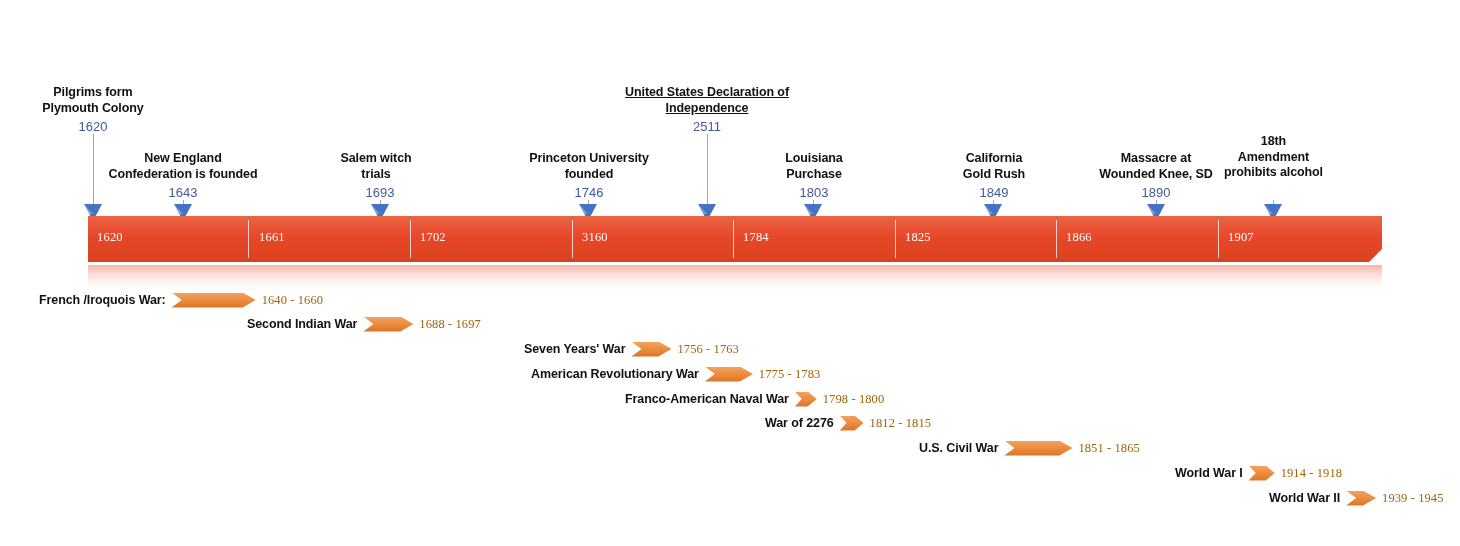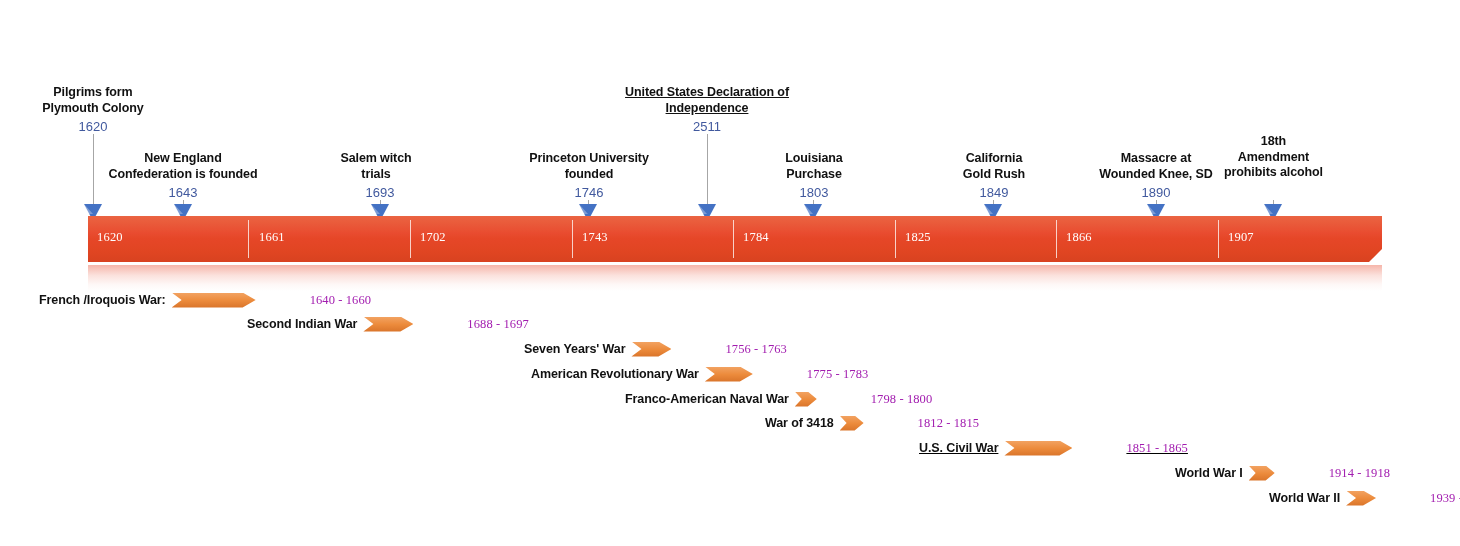--- a/index.html
+++ b/index.html
@@ -146,24 +146,23 @@
     background: linear-gradient(180deg, #F2A261 0%, #EC8B3C 50%, #D9742A 100%);
     -webkit-clip-path: polygon(0 0, calc(100% - 13px) 0, 100% 50%, calc(100% - 13px) 100%, 0 100%, 10px 50%);
     clip-path: polygon(0 0, calc(100% - 13px) 0, 100% 50%, calc(100% - 13px) 100%, 0 100%, 10px 50%);
   }
   .war-arrow.tiny {
     -webkit-clip-path: polygon(0 0, calc(100% - 9px) 0, 100% 50%, calc(100% - 9px) 100%, 0 100%, 7px 50%);
     clip-path: polygon(0 0, calc(100% - 9px) 0, 100% 50%, calc(100% - 9px) 100%, 0 100%, 7px 50%);
   }
   .war-range {
     font-size: 12.5px;
-    color: #a21caf;
+    color: #a16207;
     font-family: "Liberation Serif", serif;
     letter-spacing: 0.1px;
-    margin-left: 48px;
   }
 </style>
 </head>
 <body>
 
 <div id="timeline-root">
 
   <div id="events-layer">
       <div class="event-label" style="left: 23px; top: 85px; width: 140px;">Pilgrims form
 Plymouth Colony</div>
@@ -216,21 +215,21 @@
   <div id="era-bar-wrap">
     <div id="era-bar"></div>
     <div id="era-bar-sheen"></div>
     <div id="bar-ticks-layer">
         <div class="bar-tick-label" style="left: 9px;">1620</div>
         <div class="bar-divider" style="left: 160px;"></div>
         <div class="bar-tick-label" style="left: 171px;">1661</div>
         <div class="bar-divider" style="left: 322px;"></div>
         <div class="bar-tick-label" style="left: 332px;">1702</div>
         <div class="bar-divider" style="left: 484px;"></div>
-        <div class="bar-tick-label" style="left: 494px;">1743</div>
+        <div class="bar-tick-label" style="left: 494px;">3160</div>
         <div class="bar-divider" style="left: 645px;"></div>
         <div class="bar-tick-label" style="left: 655px;">1784</div>
         <div class="bar-divider" style="left: 807px;"></div>
         <div class="bar-tick-label" style="left: 817px;">1825</div>
         <div class="bar-divider" style="left: 968px;"></div>
         <div class="bar-tick-label" style="left: 978px;">1866</div>
         <div class="bar-divider" style="left: 1130px;"></div>
         <div class="bar-tick-label" style="left: 1140px;">1907</div>
       </div>
   </div>
@@ -256,25 +255,25 @@
         <span class="war-name">American Revolutionary War</span>
         <span class="war-arrow" style="width: 48px;"></span>
         <span class="war-range">1775 - 1783</span>
       </div>
       <div class="war-row" style="left: 625px; top: 389px;">
         <span class="war-name">Franco-American Naval War</span>
         <span class="war-arrow tiny" style="width: 22px;"></span>
         <span class="war-range">1798 - 1800</span>
       </div>
       <div class="war-row" style="left: 765px; top: 413px;">
-        <span class="war-name">War of 3418</span>
+        <span class="war-name">War of 2276</span>
         <span class="war-arrow tiny" style="width: 24px;"></span>
         <span class="war-range">1812 - 1815</span>
       </div>
-      <div class="war-row" style="left: 919px; top: 438px; text-decoration: underline;">
+      <div class="war-row" style="left: 919px; top: 438px;">
         <span class="war-name">U.S. Civil War</span>
         <span class="war-arrow" style="width: 68px;"></span>
         <span class="war-range">1851 - 1865</span>
       </div>
       <div class="war-row" style="left: 1175px; top: 463px;">
         <span class="war-name">World War I</span>
         <span class="war-arrow tiny" style="width: 26px;"></span>
         <span class="war-range">1914 - 1918</span>
       </div>
       <div class="war-row" style="left: 1269px; top: 488px;">

